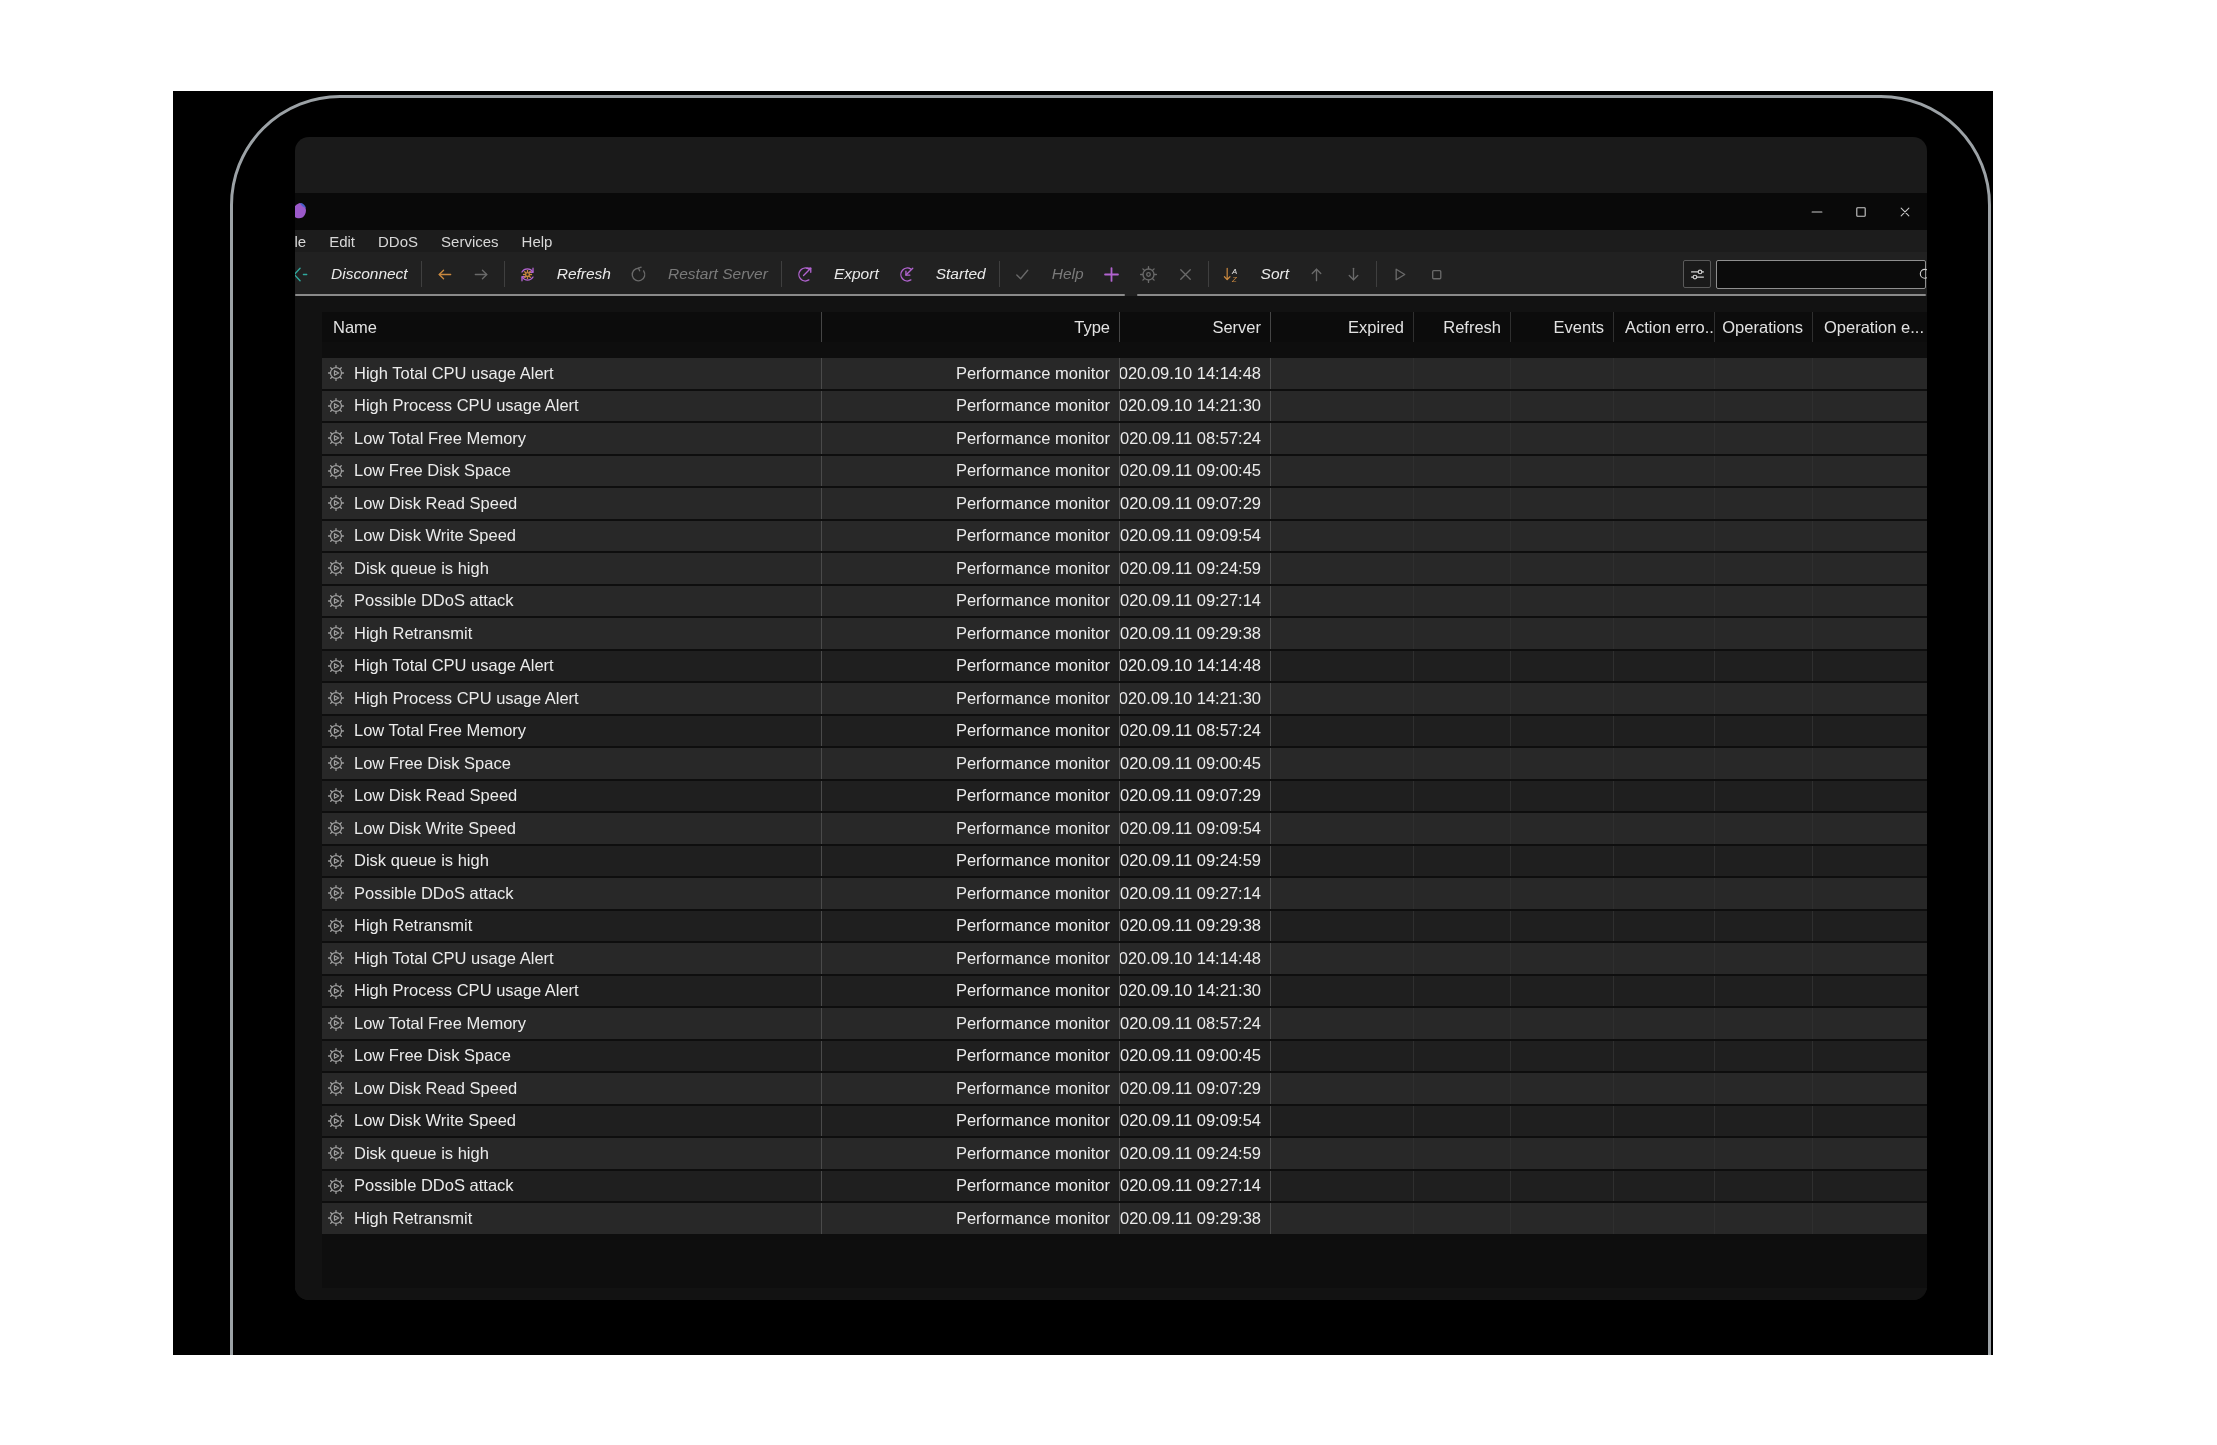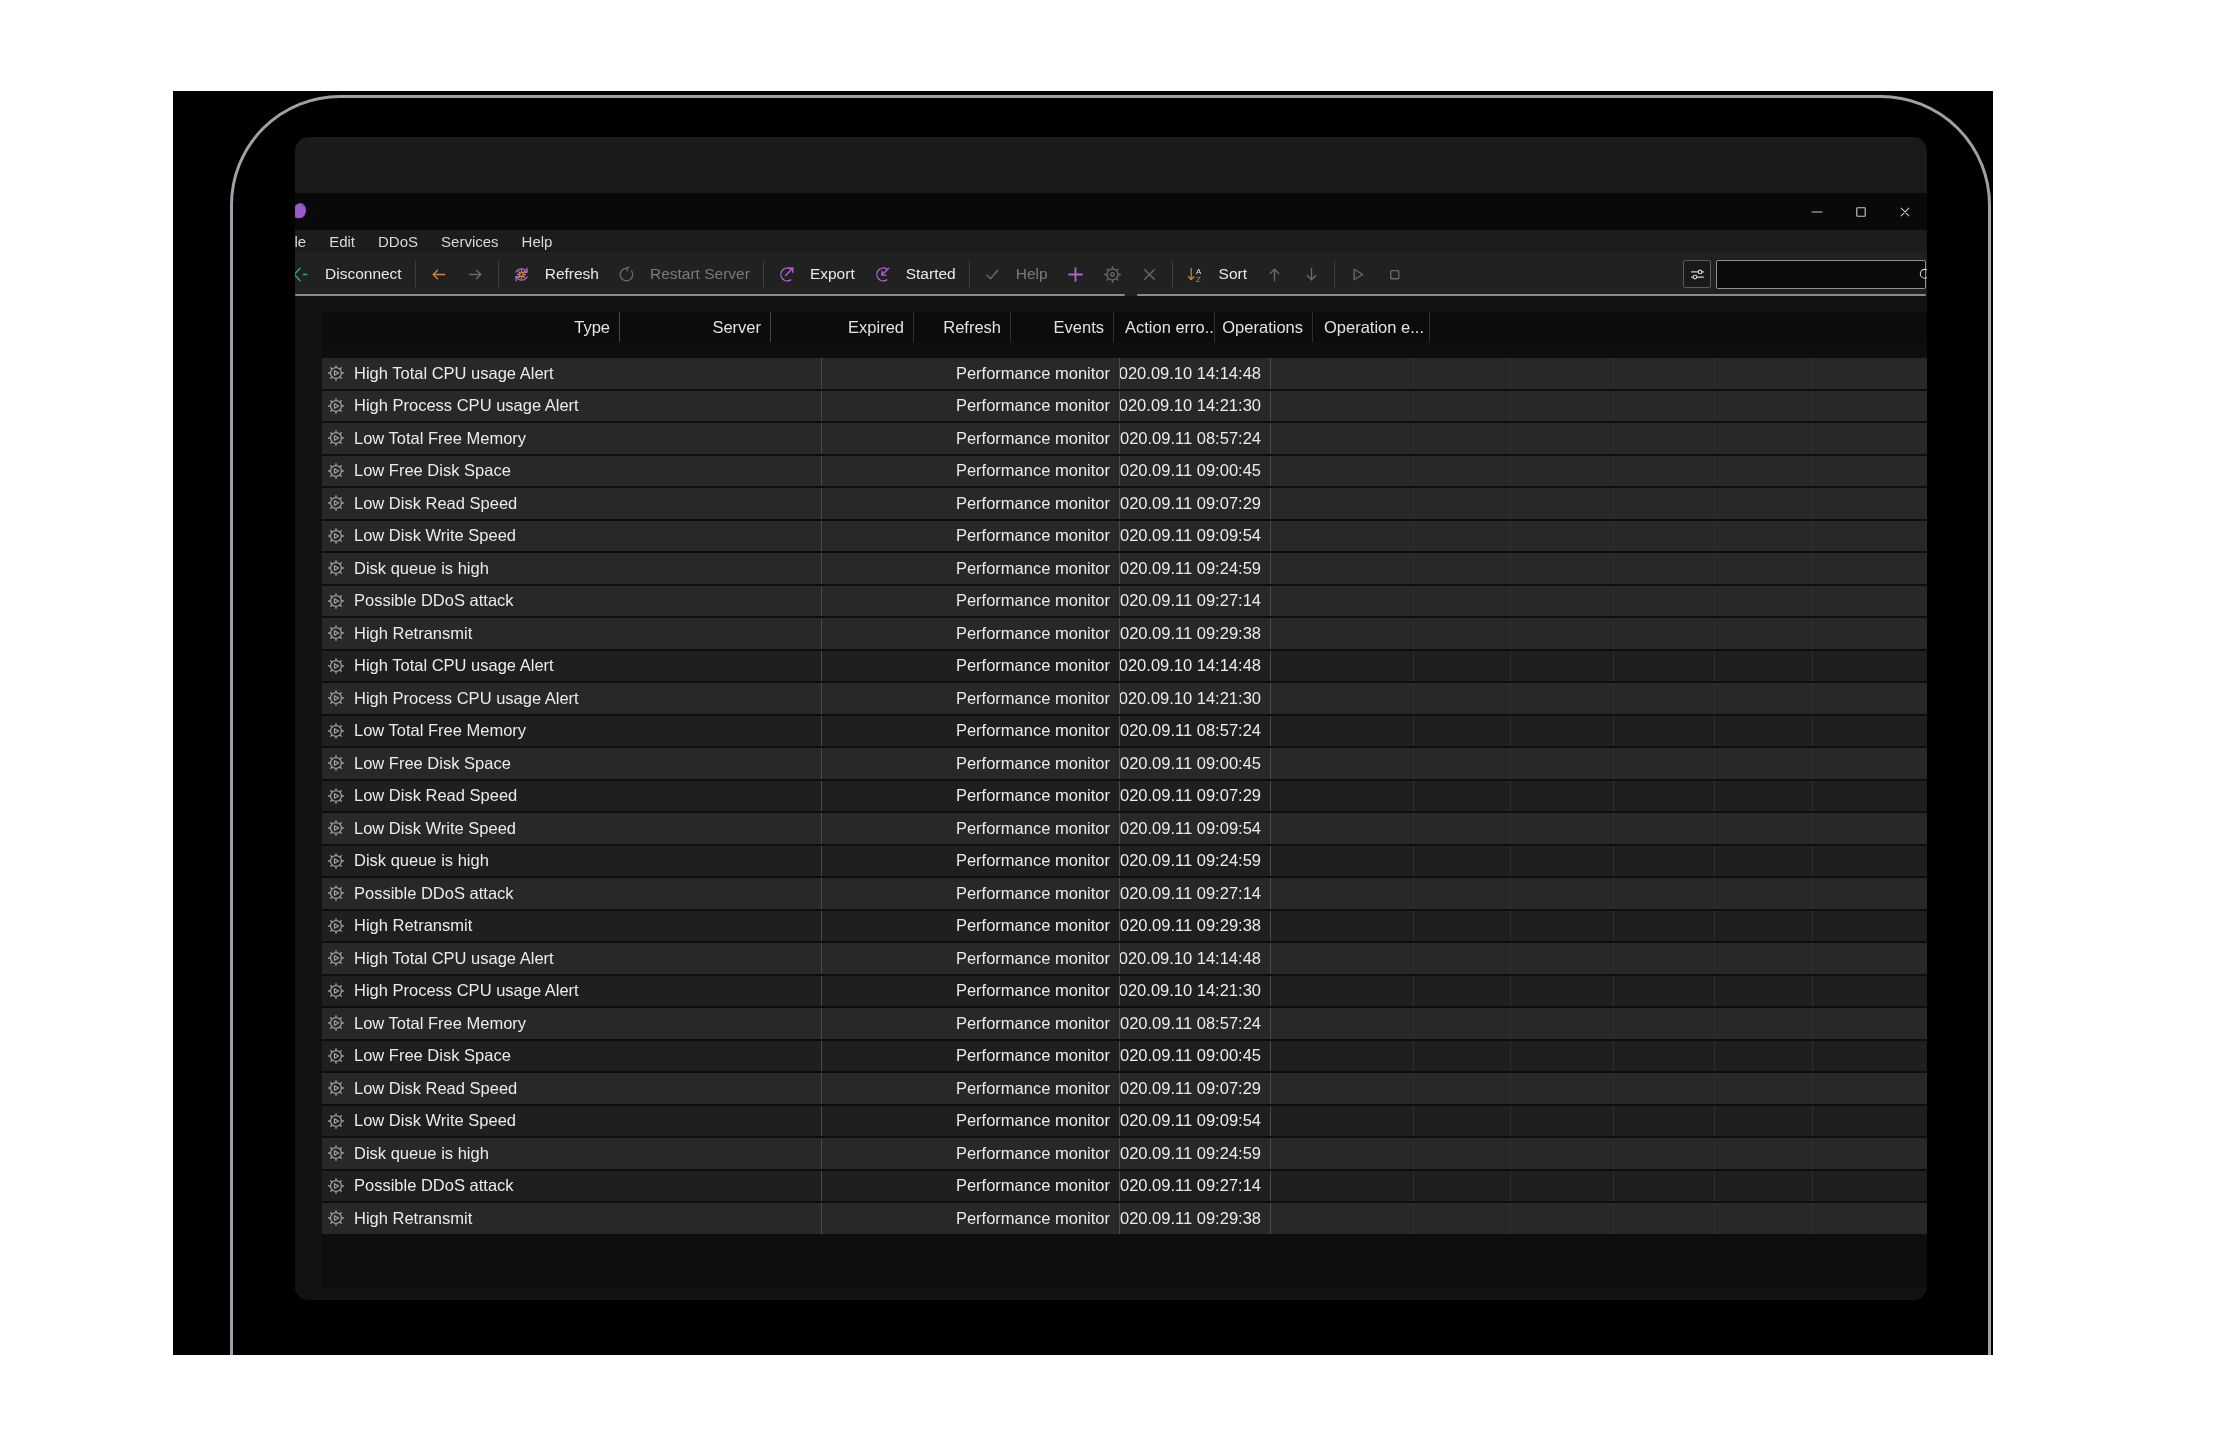--- a/index.html
+++ b/index.html
@@ -26,22 +26,22 @@
   .menubar{position:absolute;top:93px;left:0;width:100%;height:22px;background:#1c1c1c;
        display:flex;align-items:center;gap:23px;padding-left:1px;box-sizing:border-box;
        font-size:15px;color:#d8d8d8;}
   .menu-item{white-space:nowrap;}
 
   
   .toolbar{position:absolute;top:115px;left:0;width:100%;height:44px;background:#212121;
        display:flex;align-items:center;box-sizing:border-box;padding-left:2px;}
   .tb-left{display:flex;align-items:center;height:100%;}
   .tb-right{margin-left:auto;display:flex;align-items:center;gap:5px;padding-right:1px;}
-  .tb-btn{display:flex;align-items:center;gap:14px;height:30px;padding:0 9px;background:transparent;
-       border:none;color:#e9e9e9;font-size:15.5px;font-family:inherit;white-space:nowrap;}
+  .tb-btn{display:flex;align-items:center;gap:20px;height:30px;padding:0 9px;background:transparent;
+       border:none;color:#e9e9e9;font-size:15.5px;font-family:inherit;white-space:nowrap;font-style:italic;}
   .tb-btn.disabled{color:#7a7a7a;}
   .tb-sep{width:1px;height:26px;background:#3f3f3f;margin:0 4px;}
   .icon{display:inline-block;width:19px;height:19px;line-height:0;}
   .icon svg{display:block;}
   .c-purple{color:var(--purple);}
   .c-orange{color:var(--orange);}
   .c-teal{color:var(--teal);}
   .c-disabled{color:#6a6a6a;}
   .c-light{color:#cfcfcf;}
   .c-rowicon{color:#9f9f9f;}
@@ -291,20 +291,21 @@
                 </svg>
               </span>
           </div>
         </div>
       </div>
       <div class="tb-underline seg1"></div>
       <div class="tb-underline seg2"></div>
 
       <div class="table-area">
         <div class="thead" id="thead">
+            <div class="hcell al-left bdiv" style="width: 500px; flex: 0 0 auto;">Name</div>
             <div class="hcell al-right bdiv" style="width: 298px; flex: 0 0 auto;">Type</div>
             <div class="hcell al-right bdiv" style="width: 151px; flex: 0 0 auto;">Server</div>
             <div class="hcell al-right" style="width: 143px; flex: 0 0 auto;">Expired</div>
             <div class="hcell al-right" style="width: 97px; flex: 0 0 auto;">Refresh</div>
             <div class="hcell al-right" style="width: 103px; flex: 0 0 auto;">Events</div>
             <div class="hcell al-left" style="width: 101px; flex: 0 0 auto;">Action erro...</div>
             <div class="hcell al-right" style="width: 98px; flex: 0 0 auto;">Operations</div>
             <div class="hcell al-left" style="width: 117px; flex: 0 0 auto;">Operation e...</div>
           </div>
         <div class="tbody" id="tbody">

